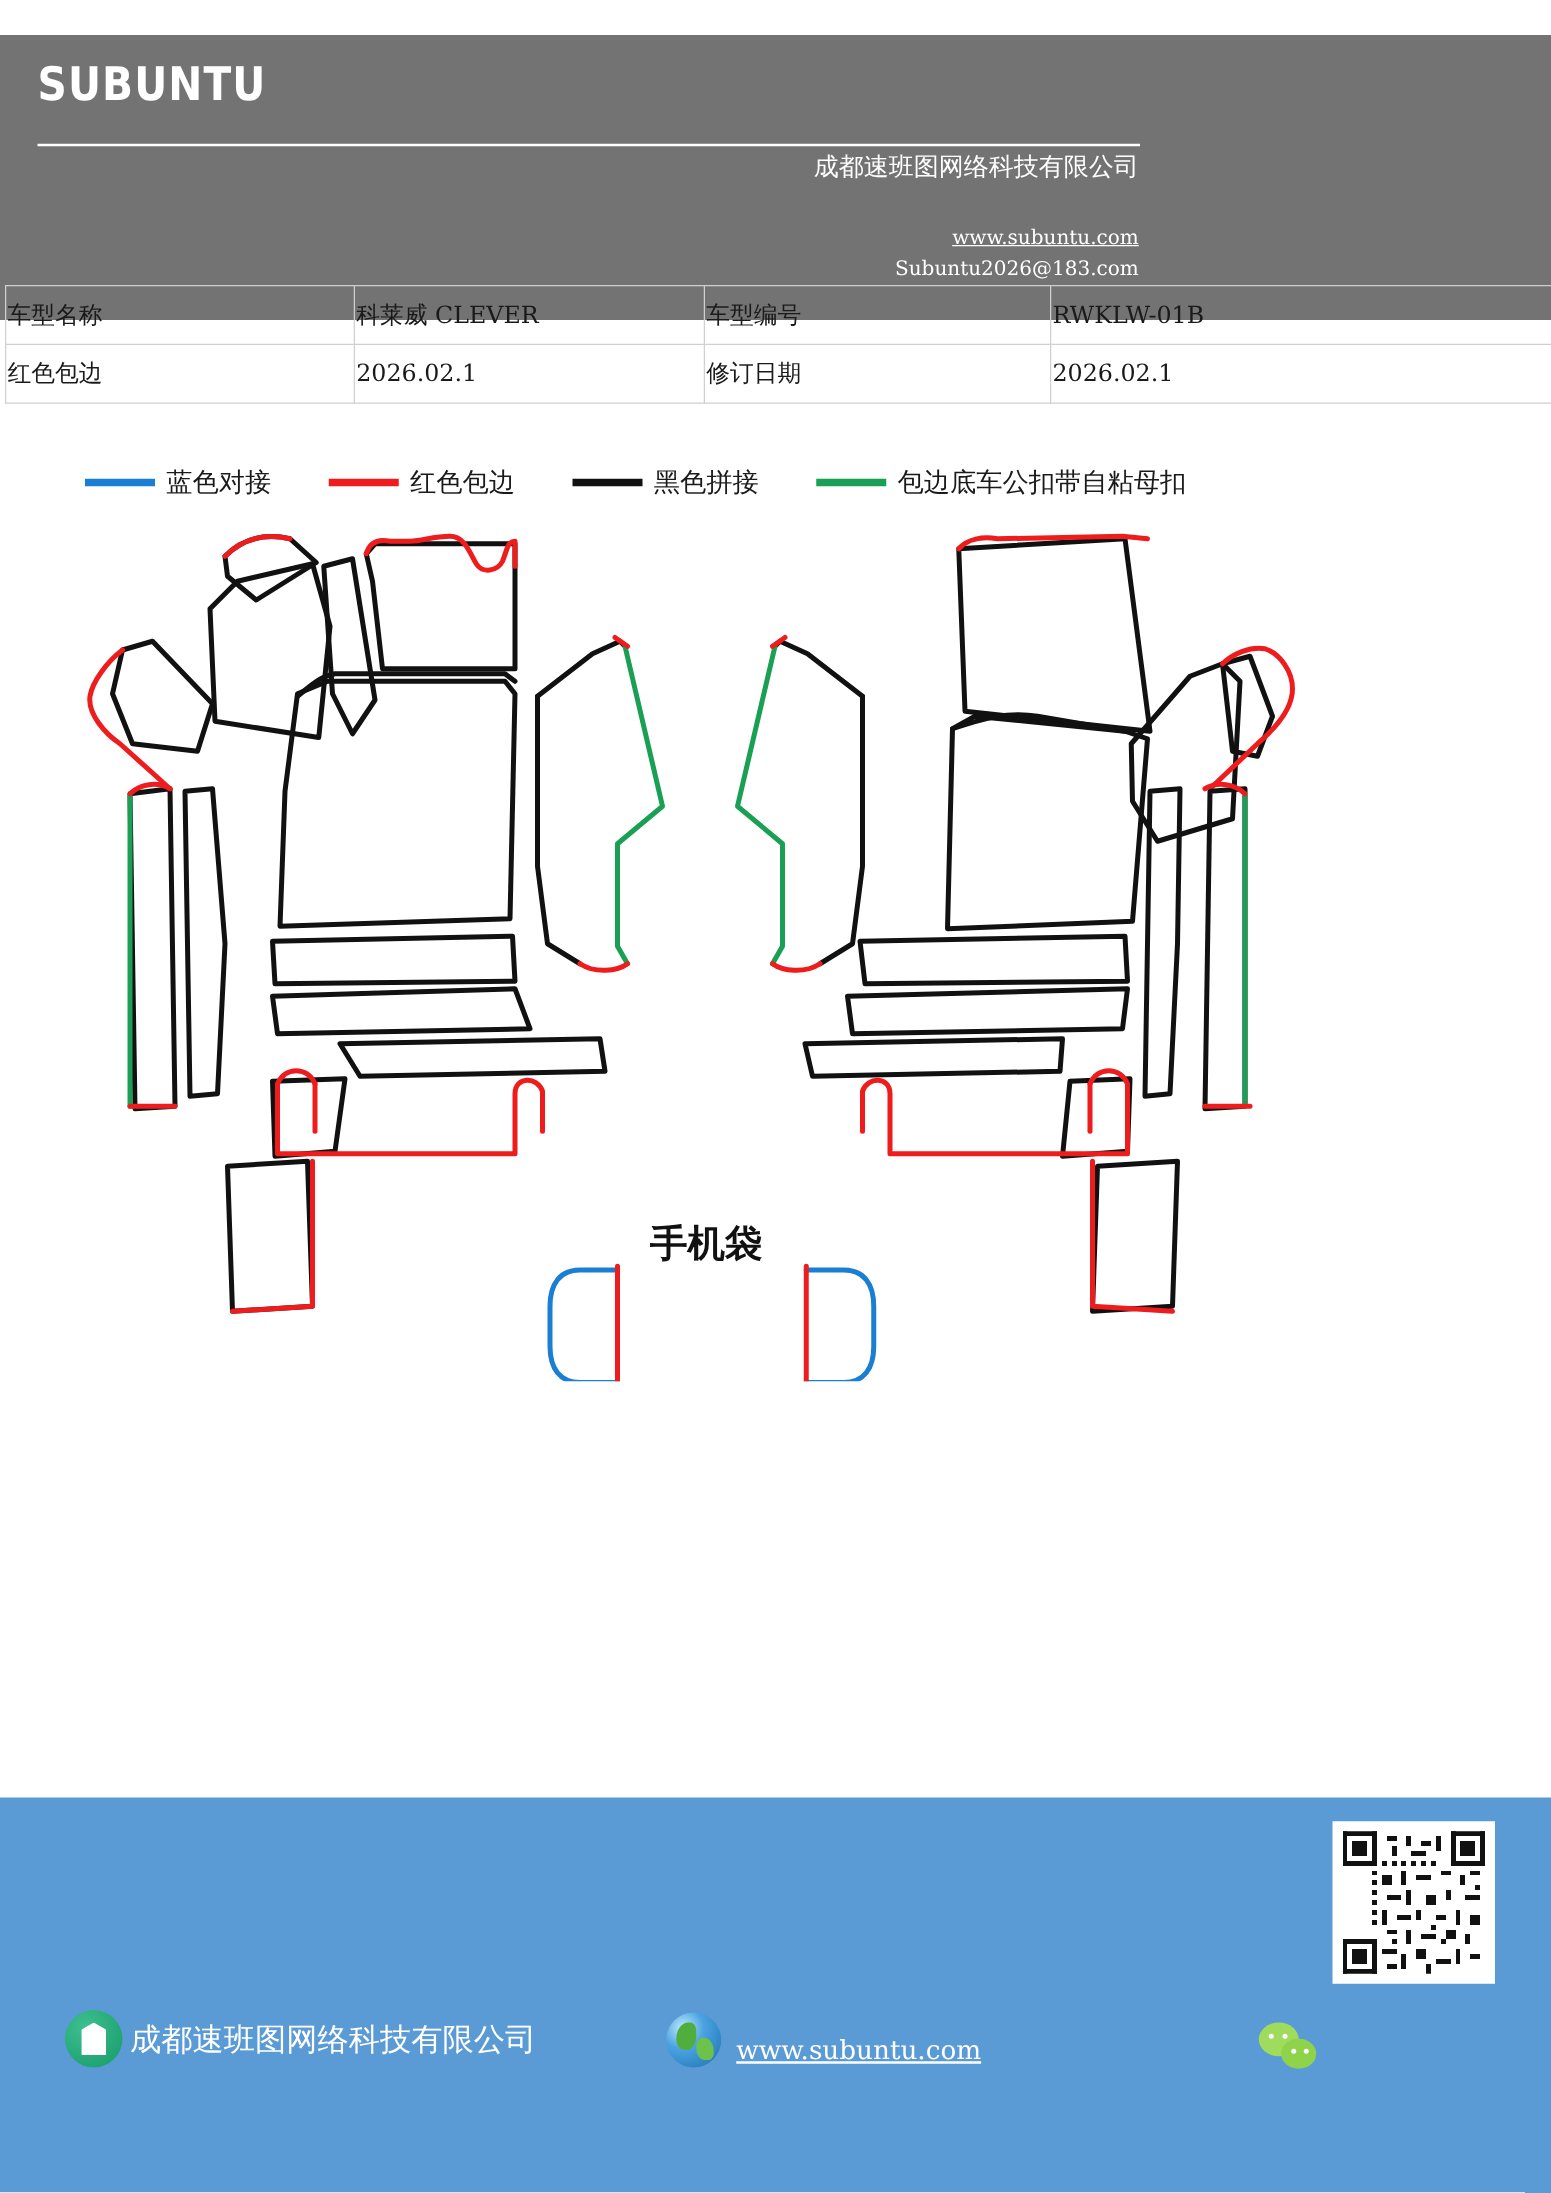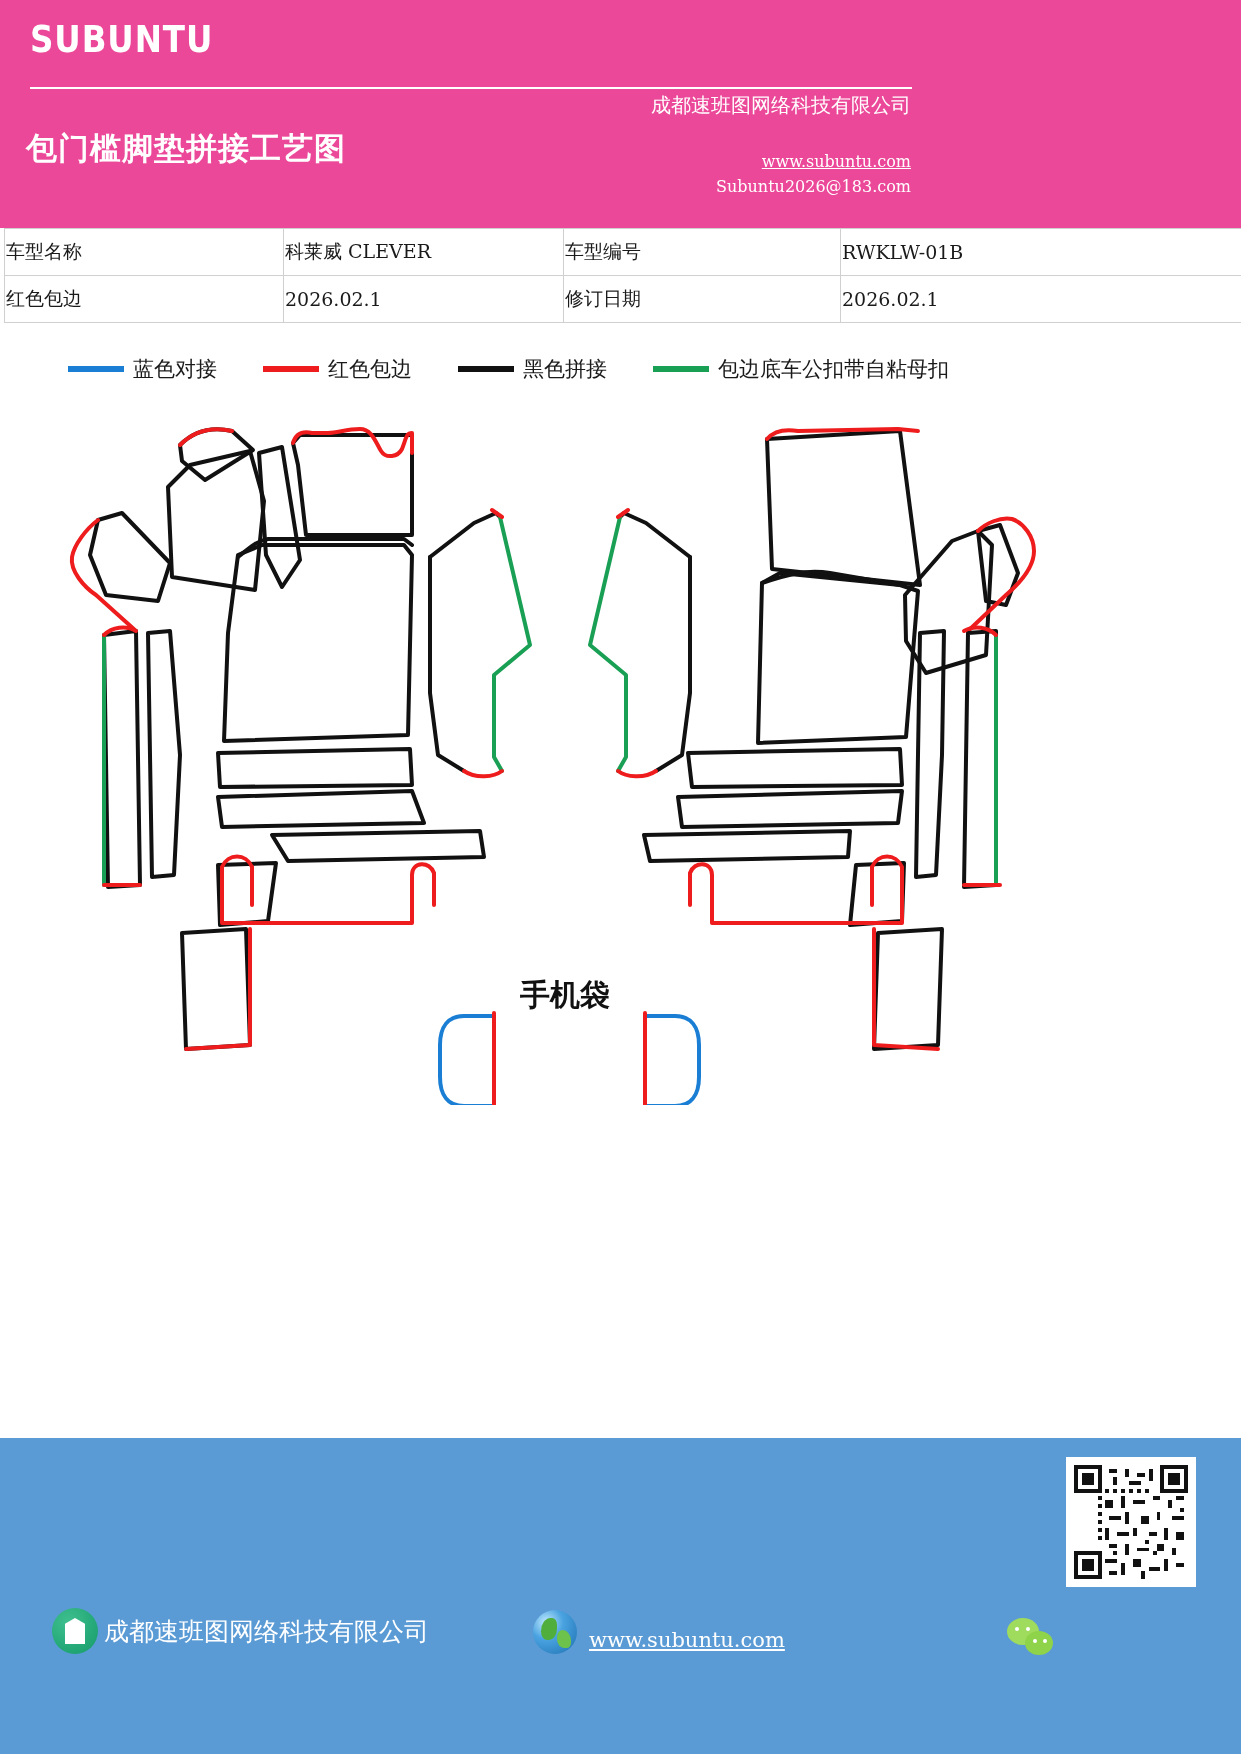--- a/index.html
+++ b/index.html
@@ -108,21 +108,21 @@
   .col-d { width: 406px; }
   .val-latin { font-family: "Liberation Sans", sans-serif; font-size: 18px; }
 
   
   .legend {
     position: absolute;
     left: 0; top: 355px;
     width: 1241px;
     height: 45px;
     display: flex;
-    align-items: flex-start;
+    align-items: flex-end;
     padding-left: 68px;
     box-sizing: border-box;
   }
   .legend-item {
     display: flex;
     align-items: center;
     margin-right: 46px;
     white-space: nowrap;
   }
   .legend-swatch {
@@ -248,24 +248,23 @@
     width: 114px; height: 114px;
     background: #ffffff;
     padding: 8px;
     box-sizing: content-box;
   }
   .qr svg { display: block; }
 </style>
 </head>
 <body>
 
-<div class="header-band" style="background: #ec4899;">
+<div class="header-band" style="background: #737373; margin-top: 28px;">
   <div class="brand-logo">SUBUNTU</div>
   <div class="header-rule"></div>
-  <div class="doc-title">包门槛脚垫拼接工艺图</div>
   <div class="company-name-hdr">成都速班图网络科技有限公司</div>
   <div class="hdr-url">www.subuntu.com</div>
   <div class="hdr-email">Subuntu2026@183.com</div>
 </div>
 
 <table class="info-table">
   <tbody>
       <tr>
     <td class="col-a">车型名称</td>
     <td class="col-b">科莱威 CLEVER</td>

